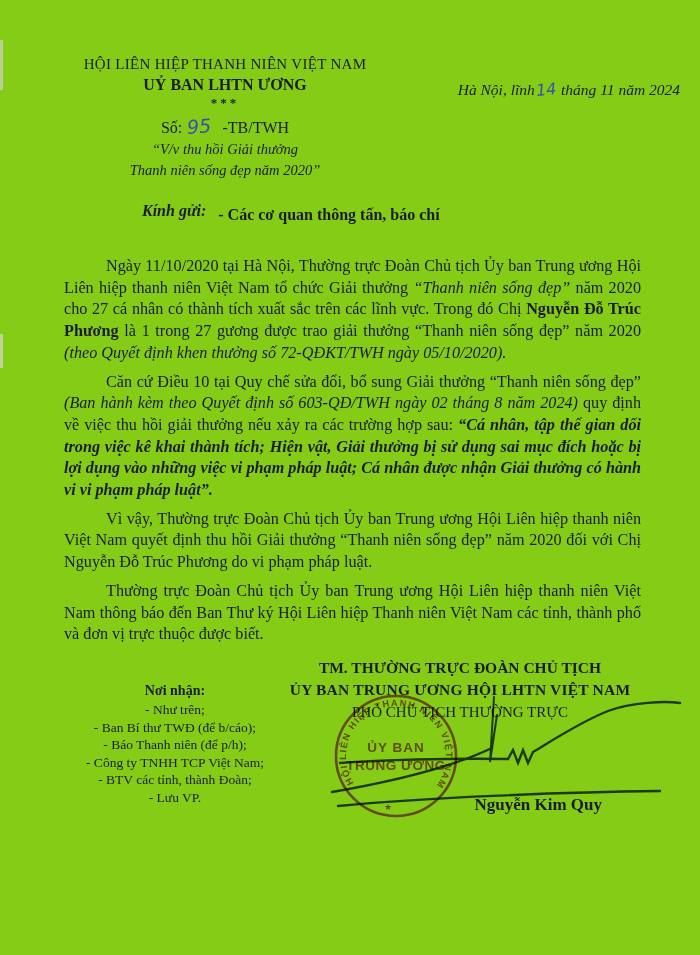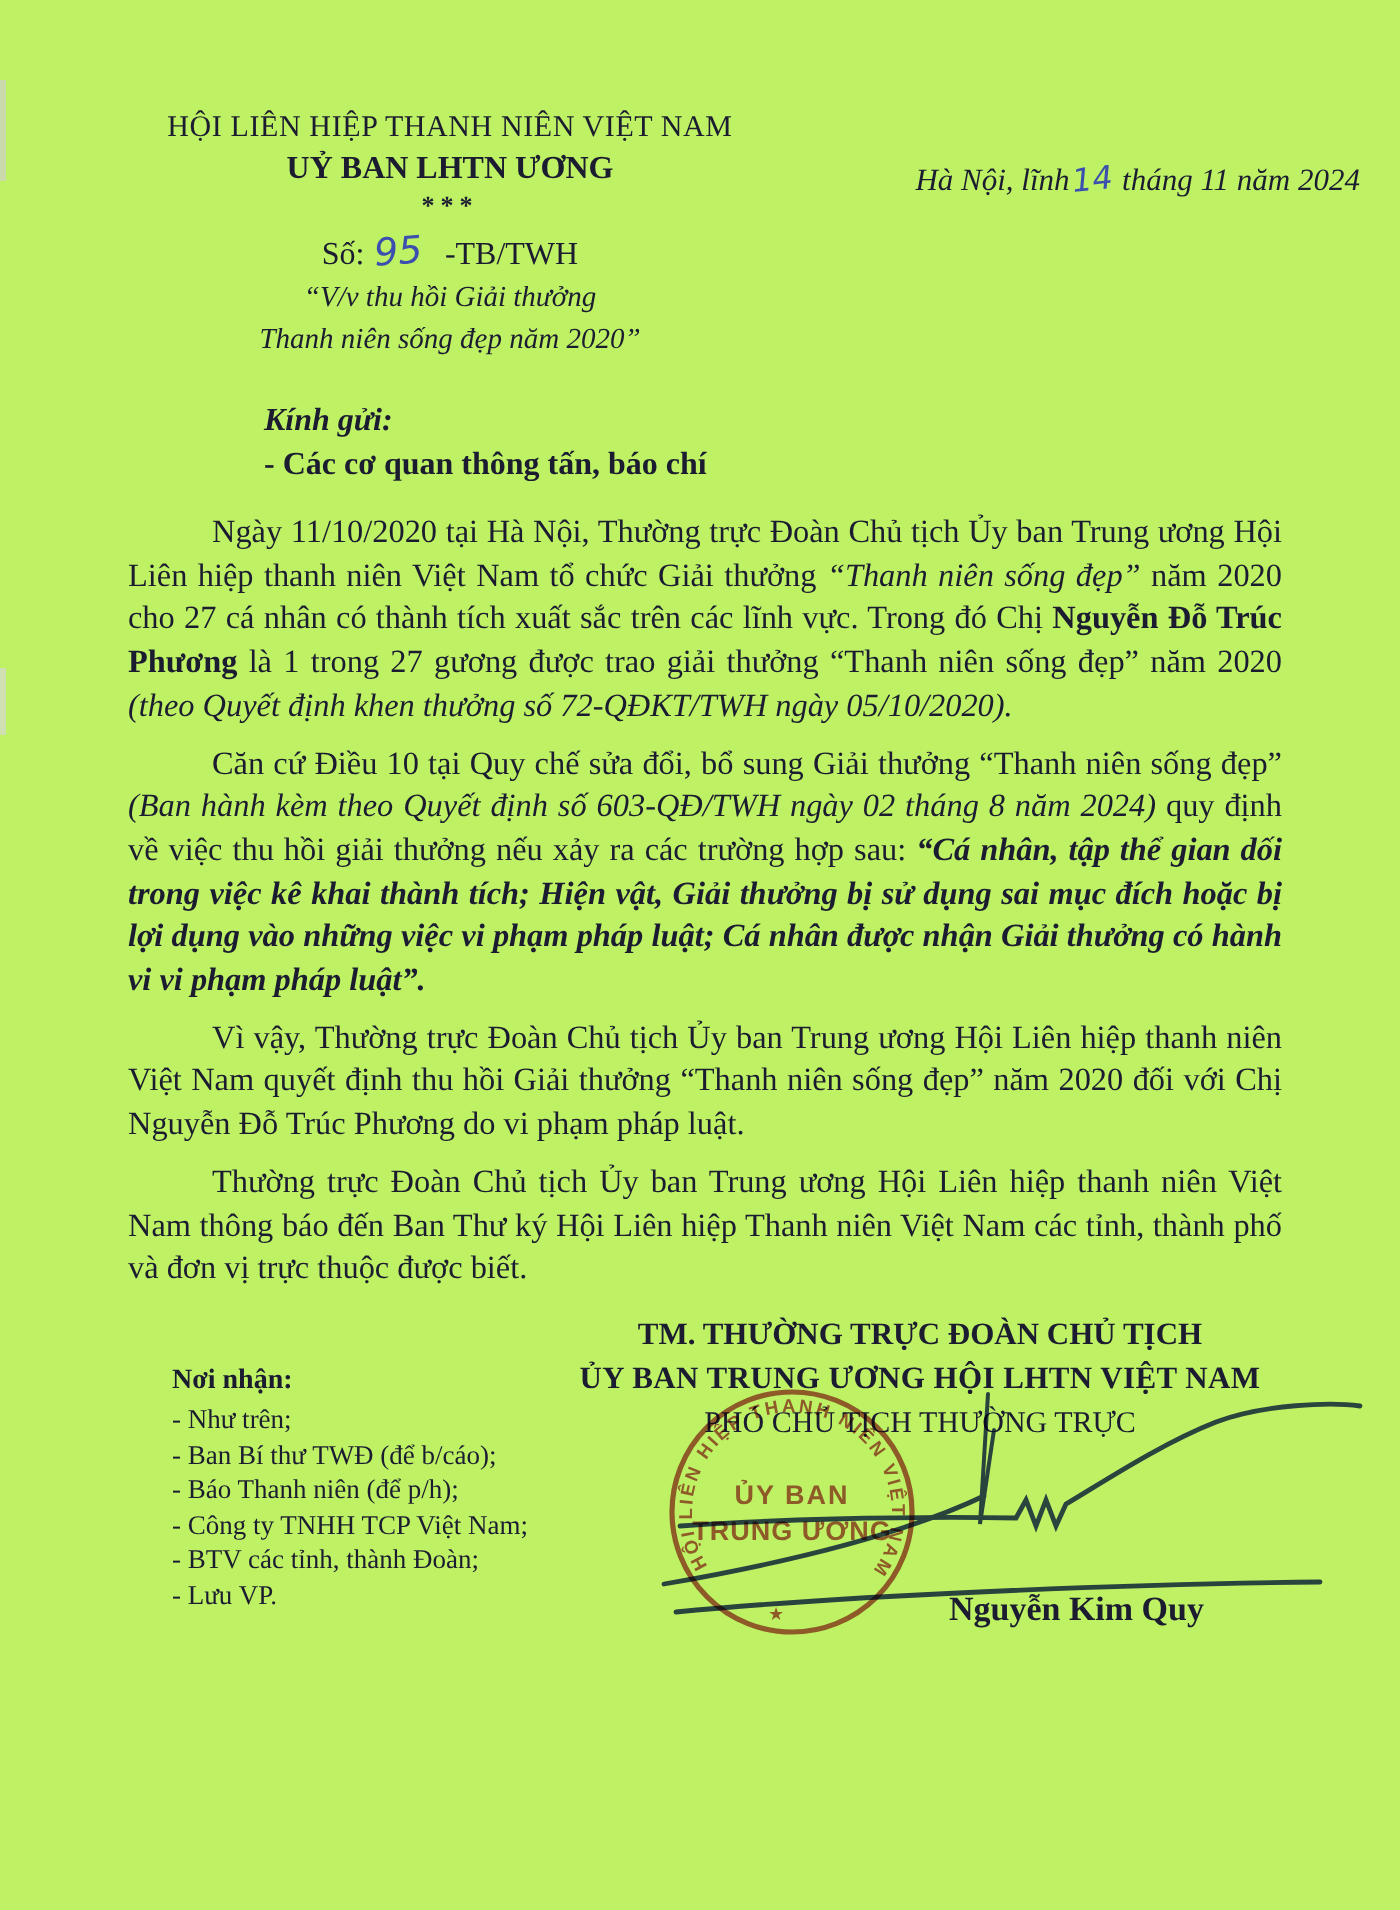--- a/index.html
+++ b/index.html
@@ -1,52 +1,52 @@
 <!DOCTYPE html>
 <html><head>
 <meta charset="utf-8">
 <style>
   html,body{margin:0;padding:0;background:#e8e8e6;}
   .page{
     position:relative;
     width:700px;height:955px;
     margin:0 auto;
-    background:#bef264;
+    background:#84cc16;
     font-family:"Liberation Serif","DejaVu Serif",serif;
     color:#1c1c30;
     overflow:hidden;
   }
   .scan-edge{position:absolute;left:0;top:40px;width:3px;height:420px;
     background:linear-gradient(#cfcfcb 0 12%,transparent 12% 70%,#d8d8d4 70% 78%,transparent 78%);opacity:.7;}
   
   .org-block{position:absolute;left:60px;top:56px;width:330px;text-align:center;}
   .org-name{font-size:15px;letter-spacing:.3px;}
   .org-committee{font-size:16px;font-weight:bold;margin-top:3px;}
   .stars{font-size:13px;font-weight:bold;letter-spacing:3px;margin-top:1px;}
   .doc-number{font-size:16px;margin-top:4px;}
   .hand{color:#3a4fae;font-style:italic;font-family:"DejaVu Sans",sans-serif;}
   .hand-num{font-size:19px;padding:0 7px 0 5px;display:inline-block;transform:rotate(-4deg);}
   .subject{font-size:14.5px;font-style:italic;line-height:18px;margin-top:3px;}
   .dateline{position:absolute;left:410px;top:80px;width:270px;text-align:right;
     font-size:15.5px;font-style:italic;white-space:nowrap;}
   .hand-day{font-size:16px;padding:0 1px;display:inline-block;transform:rotate(-6deg);}
   
-  .kinhgui{position:absolute;left:132px;top:202px;display:flex;flex-direction:column;}
+  .kinhgui{position:absolute;left:142px;top:202px;display:flex;}
   .kg-label{font-size:16px;font-weight:bold;font-style:italic;margin-right:12px;white-space:nowrap;}
   .kg-lines{font-size:16px;font-weight:bold;line-height:25px;}
   
   .body-text{position:absolute;left:64px;top:256px;width:577px;}
   .body-text p{margin:0 0 7px 0;font-size:16.2px;line-height:21.7px;
     text-align:justify;text-indent:42px;}
   .seg-n{font-style:normal;font-weight:normal;}
   .seg-i{font-style:italic;}
   .seg-b{font-weight:bold;}
   .seg-bi{font-weight:bold;font-style:italic;}
   
-  .cc-block{position:absolute;left:86px;top:683px;font-size:13.5px;}
+  .cc-block{position:absolute;left:86px;top:683px;font-size:13.5px;text-align:center;}
   .cc-label{font-weight:bold;font-size:14px;margin-bottom:2px;}
   .cc-item{line-height:17.6px;}
   .sign-block{position:absolute;left:258px;top:657px;width:404px;text-align:center;}
   .sign-line1{font-size:15.5px;font-weight:bold;line-height:22px;}
   .sign-line2{font-size:15.5px;font-weight:bold;line-height:22px;letter-spacing:.2px;}
   .sign-line3{font-size:15px;line-height:22px;}
   .signer-name{position:absolute;left:330px;top:795px;width:272px;text-align:right;
     font-size:17px;font-weight:bold;}
   .stamp{position:absolute;left:326px;top:686px;width:140px;height:140px;
     opacity:.88;mix-blend-mode:multiply;}

